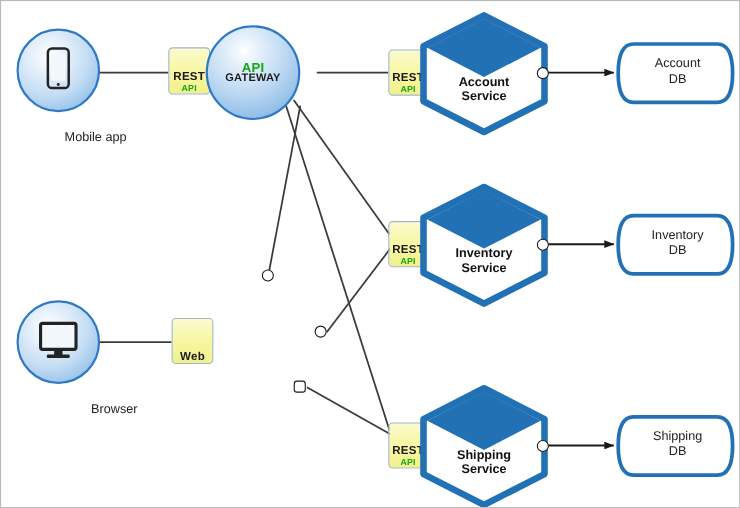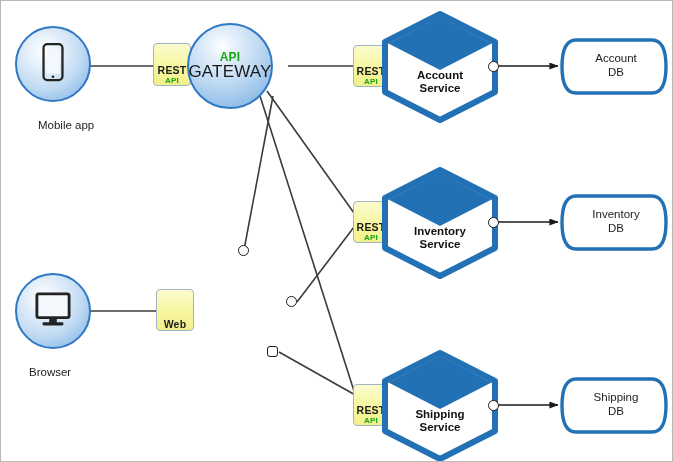--- a/index.html
+++ b/index.html
@@ -20,39 +20,38 @@
     position:absolute;
     border-radius:50%;
     border:2px solid #2f79c4;
     background:radial-gradient(circle at 38% 32%, #ffffff 0%, #e9f2fb 22%, #c3dcf3 55%, #8fbde8 85%, #7fb2e3 100%);
     box-sizing:border-box;
   }
   .actor-label{
     position:absolute;
     font-size:11.5px;
     color:#222222;
-    text-align:left;
+    text-align:right;
     white-space:nowrap;
-    margin-left:23px;
   }
   .glyph{position:absolute;left:0;top:0;width:100%;height:100%;}
 
   
   .sphere{
     position:absolute;
     border-radius:50%;
     border:2px solid #2f79c4;
     background:radial-gradient(circle at 40% 26%, #ffffff 0%, #e4f0fb 18%, #bcd8f2 50%, #8cbbe7 82%, #79ace0 100%);
     box-sizing:border-box;
     display:flex;flex-direction:column;
     align-items:center;justify-content:center;
     line-height:1.04;
   }
   .sphere .l1{font-size:12px;font-weight:bold;color:#14a814;letter-spacing:.2px;}
-  .sphere .l2{font-size:17px;font-weight:normal;color:#1a1a1a;letter-spacing:.2px;}
+  .sphere .l2{font-size:10px;font-weight:bold;color:#1a1a1a;letter-spacing:.2px;}
 
   
   .iface{
     position:absolute;
     background:linear-gradient(180deg,#fbfbcf 0%,#f7f69f 55%,#f2f08c 100%);
     border:1px solid #9fb5c4;
     border-radius:4px;
     box-sizing:border-box;
     display:flex;flex-direction:column;
     align-items:center;justify-content:flex-end;
@@ -138,21 +137,21 @@
   </div>
   <div class="actor-label" style="left:14px;top:118px;width:100px;">Mobile app</div>
 
   <div class="actor" style="left:14px;top:272px;width:76px;height:76px;">
     <svg class="glyph" viewBox="0 0 76 76">
       <rect x="21" y="20" width="34" height="25" rx="2" ry="2" fill="#f3f8fd" stroke="#232323" stroke-width="3"></rect>
       <rect x="34" y="45" width="8" height="6" fill="#232323"></rect>
       <rect x="27" y="50" width="22" height="3.2" rx="1.2" fill="#232323"></rect>
     </svg>
   </div>
-  <div class="actor-label" style="left:5px;top:365px;width:100px;">Browser</div>
+  <div class="actor-label" style="left:24px;top:365px;width:100px;">Browser</div>
 
   <div class="iface" style="left:152px;top:42px;width:38px;height:43px;">
     <span class="t1">REST</span>
     <span class="t2">API</span>
   </div>
 
   <div class="sphere" style="left:186px;top:22px;width:86px;height:86px;">
     <span class="l1">API</span>
     <span class="l2">GATEWAY</span>
   </div>

